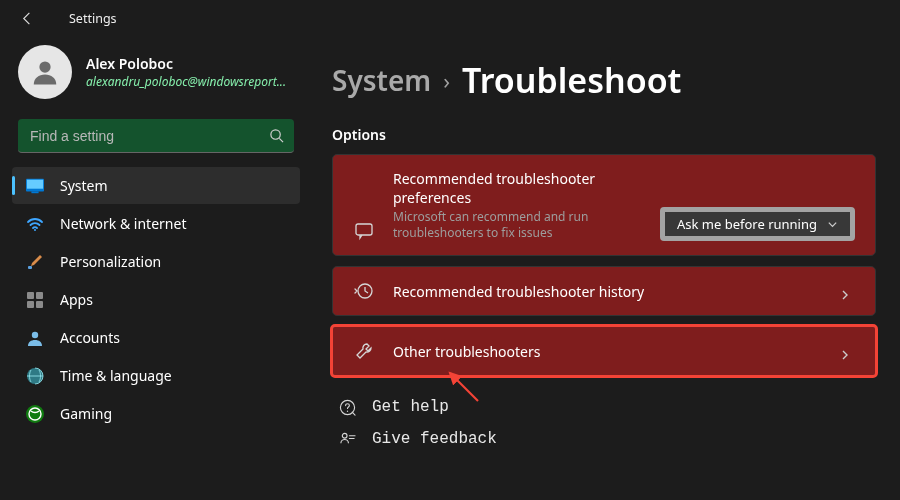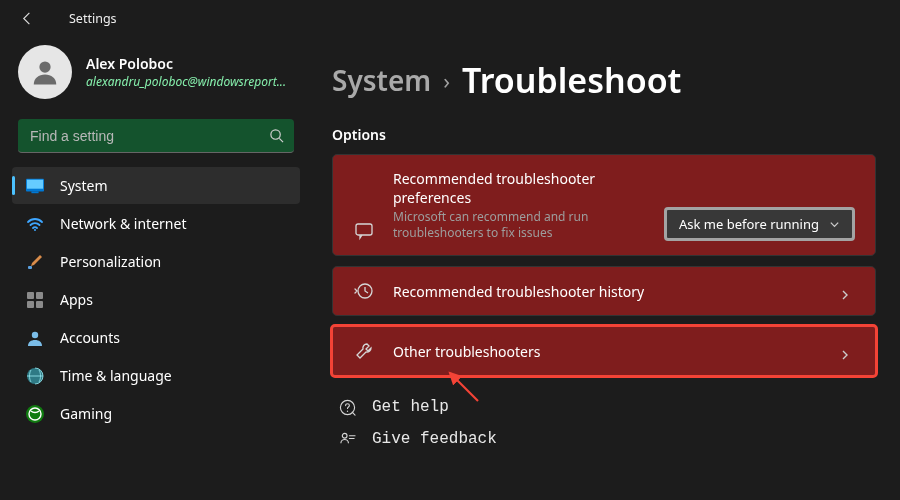--- a/index.html
+++ b/index.html
@@ -69,21 +69,21 @@
     background: #7f1d1d; border: 1px solid #333; border-radius: 5px;
     display: flex; align-items: flex-end; gap: 18px;
     padding: 14px 20px;
     margin-bottom: 10px;
   }
   .card .card-icon { width: 22px; display:flex; justify-content:center; }
   .card-texts { flex: 1; }
   .card-title { font-size: 14px; color: #fff; }
   .card-sub { font-size: 12px; color: #9d9d9d; margin-top: 2px; line-height:1.35;}
   .dropdown {
-    background: #383838; border: 3px solid #a3a3a3; border-radius: 4px;
+    background: #383838; border: 5px solid #a3a3a3; border-radius: 4px;
     height: 34px; padding: 0 12px;
     display: flex; align-items: center; gap: 10px; cursor:pointer;
     font-size: 13px;
   }
   .chev { width: 20px; display:flex; justify-content:center; color:#ccc;}
   .card.highlighted {
     outline: 3px solid #f44336; outline-offset: -1px;
     border-radius: 3px;
   }
   .footer-links { margin-top: 22px; display:flex; flex-direction:column; gap:14px; padding-left: 6px;}

